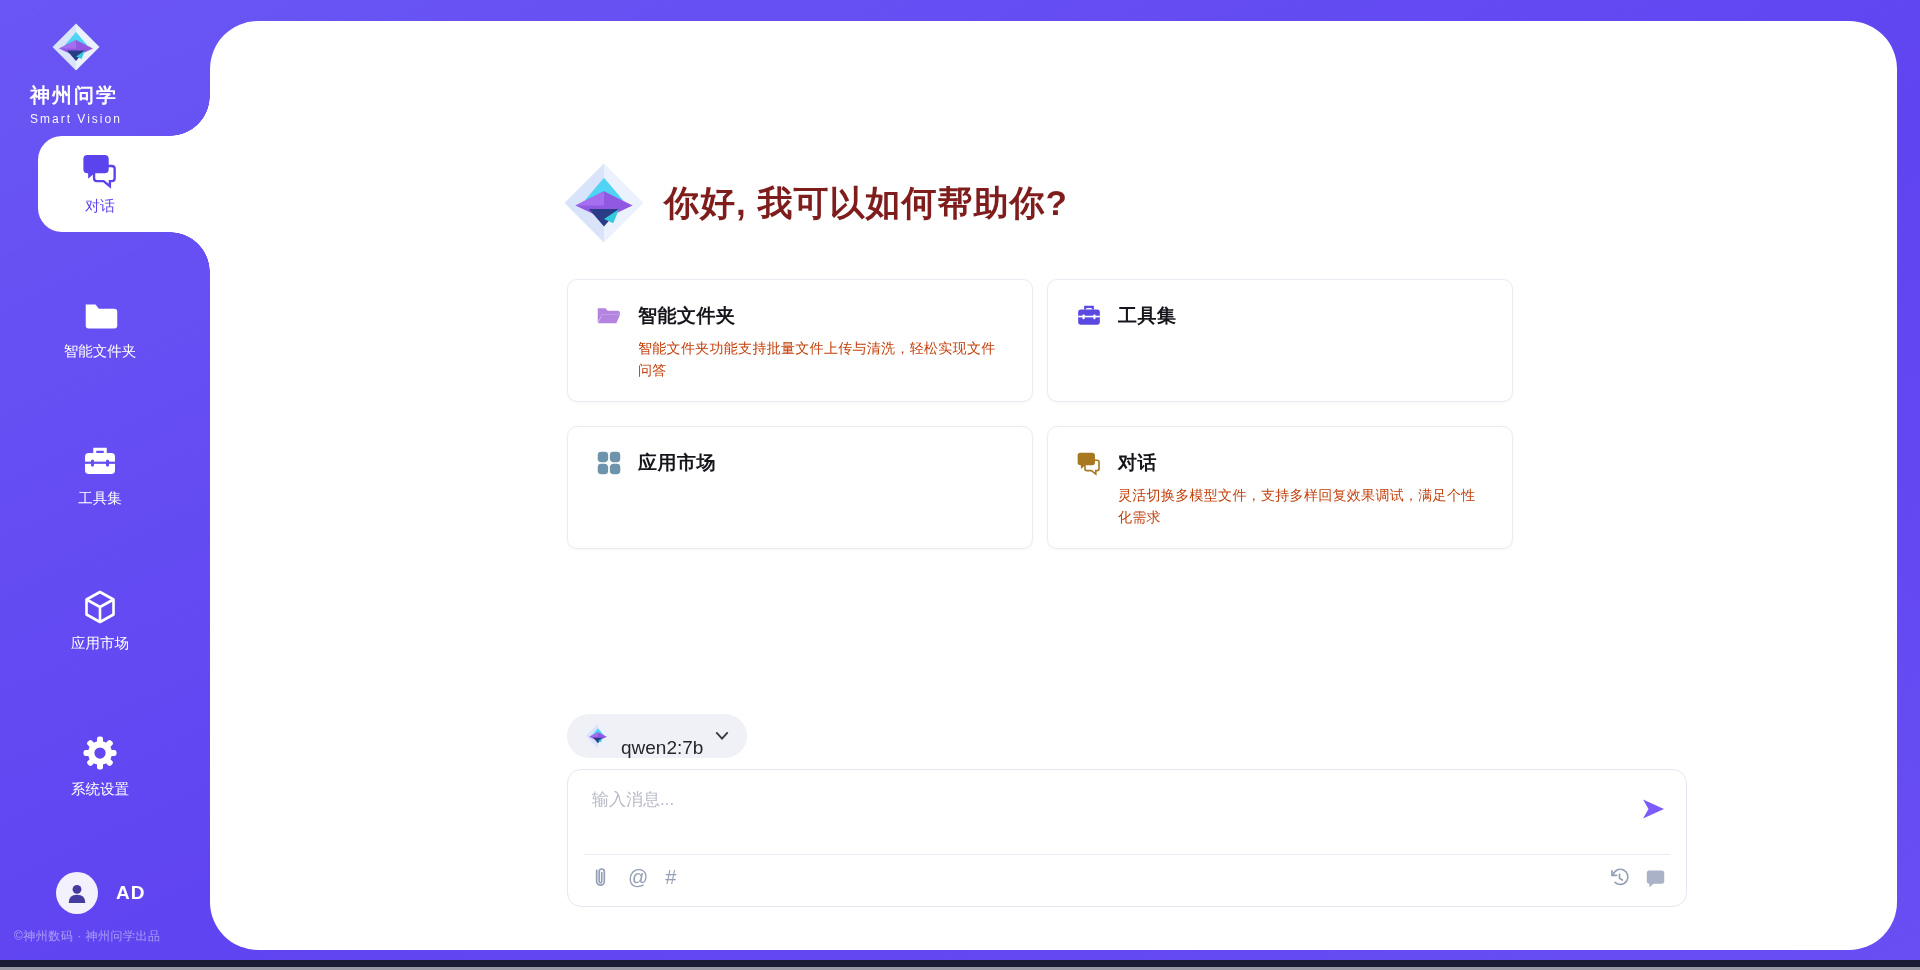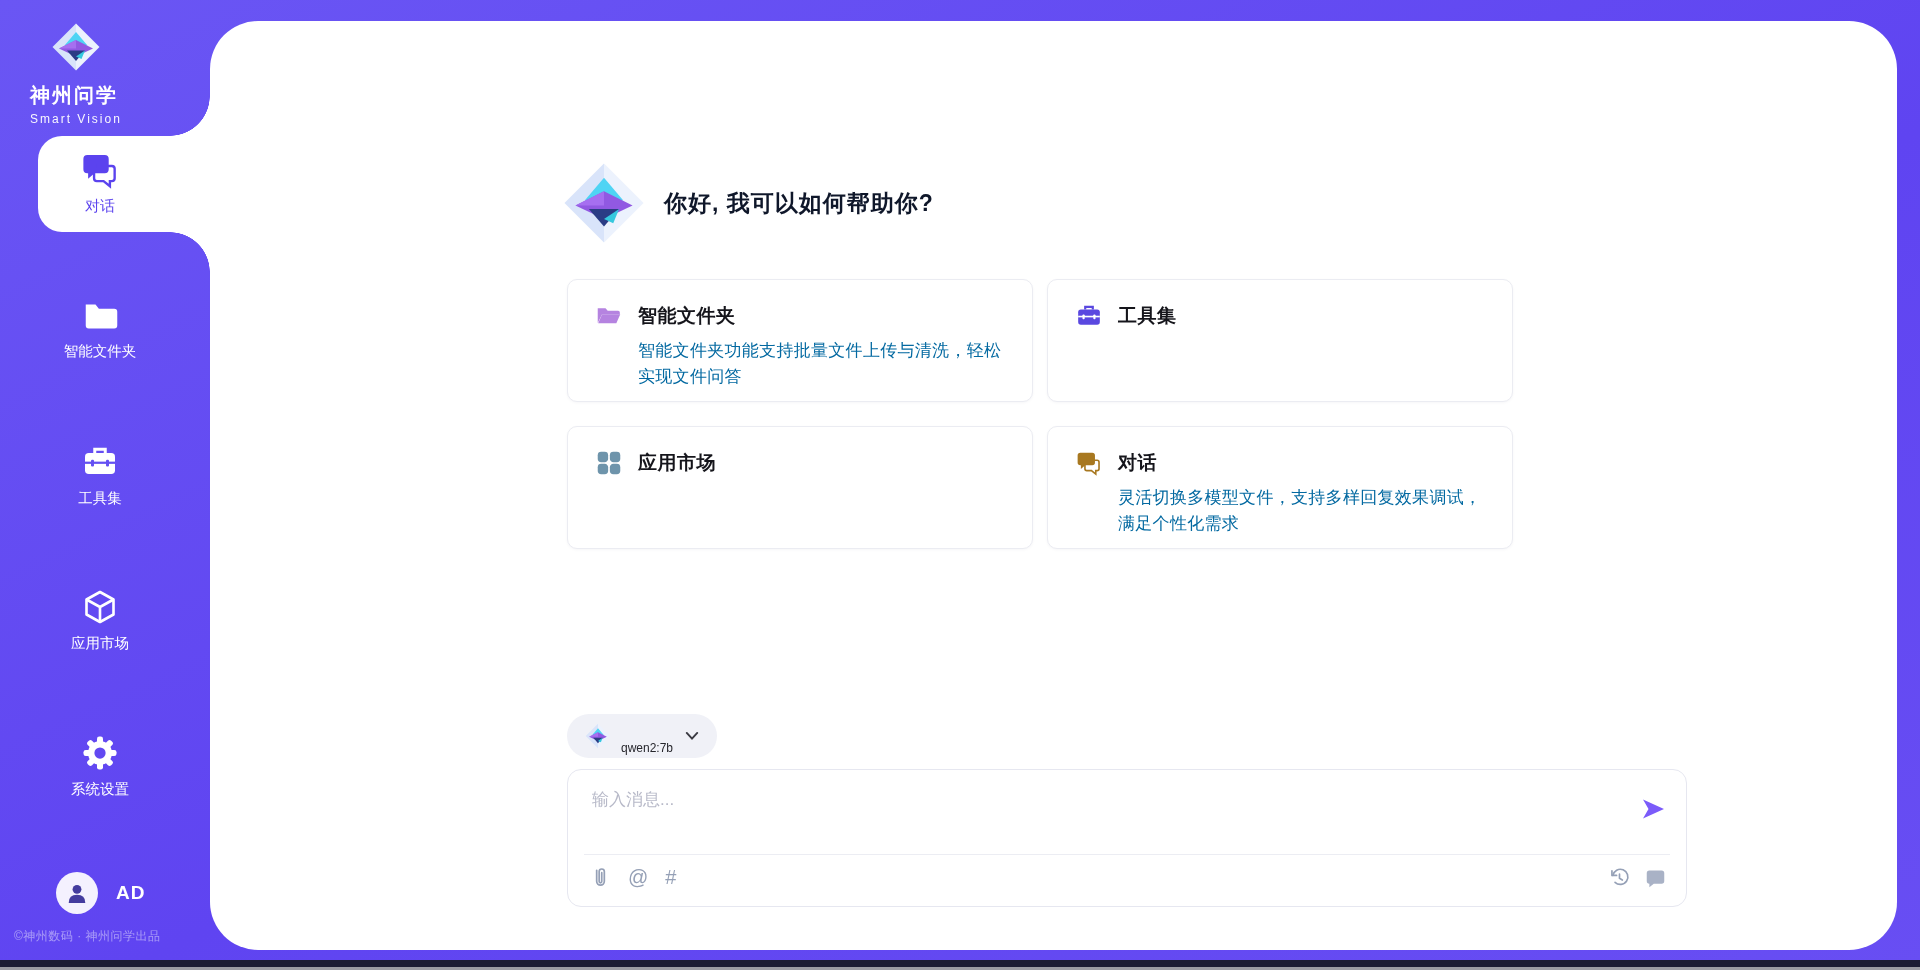--- a/index.html
+++ b/index.html
@@ -63,44 +63,44 @@
   .user-name { color:#fff; font-size:19px; font-weight:600; letter-spacing:1px; }
 
   .copyright {
     position:absolute; left:14px; top:928px; font-size:12px;
     color:rgba(255,255,255,.45); letter-spacing:.5px; white-space:nowrap;
   }
 
   
   .greeting { position:absolute; left:352px; top:140px; display:flex; align-items:center; gap:18px; }
   .greeting svg { width:84px; height:84px; }
-  .greeting-title { font-size:23px; font-weight:bold; color:#0f172a; letter-spacing:1px; }
+  .greeting-title { font-size:35px; font-weight:bold; color:#7f1d1d; letter-spacing:1px; }
 
   
   .cards {
     position:absolute; left:357px; top:258px; width:946px;
     display:grid; grid-template-columns:1fr 1fr; column-gap:14px; row-gap:24px;
   }
   .card {
     height:123px; background:#fff; border:1px solid #ebecf2; border-radius:10px;
     padding:23px 28px; cursor:pointer; box-shadow:0 1px 3px rgba(25,25,70,.04);
   }
   .card-head { display:flex; align-items:center; gap:16px; }
   .card-head svg { width:26px; height:26px; flex:0 0 auto; }
   .card-title { font-size:19px; font-weight:bold; color:#15151b; letter-spacing:.5px; }
-  .card-desc { margin:9px 0 0 42px; font-size:17px; color:#0369a1; line-height:1.55; letter-spacing:.3px; }
+  .card-desc { margin:9px 0 0 42px; font-size:14px; color:#c2410c; line-height:1.55; letter-spacing:.3px; }
 
   
   .model-pill {
     position:absolute; left:357px; top:693px; height:44px; padding:0 18px;
     background:#f0f1f7; border-radius:22px; display:inline-flex; align-items:center; gap:10px;
     cursor:pointer;
   }
   .model-pill .mp-logo { width:26px; height:26px; }
-  .model-name { font-size:12px; color:#26262c;margin-top:24px; }
+  .model-name { font-size:19px; color:#26262c;margin-top:24px; }
   .model-pill .chev { width:14px; height:10px; margin-left:2px; }
 
   
   .composer {
     position:absolute; left:357px; top:748px; width:1120px; height:138px;
     background:#fff; border:1.5px solid #e6e7f0; border-radius:14px;
   }
   .composer textarea {
     position:absolute; left:24px; top:18px; width:840px; height:58px;
     border:none; outline:none; resize:none; font-size:17px; color:#33333a;

